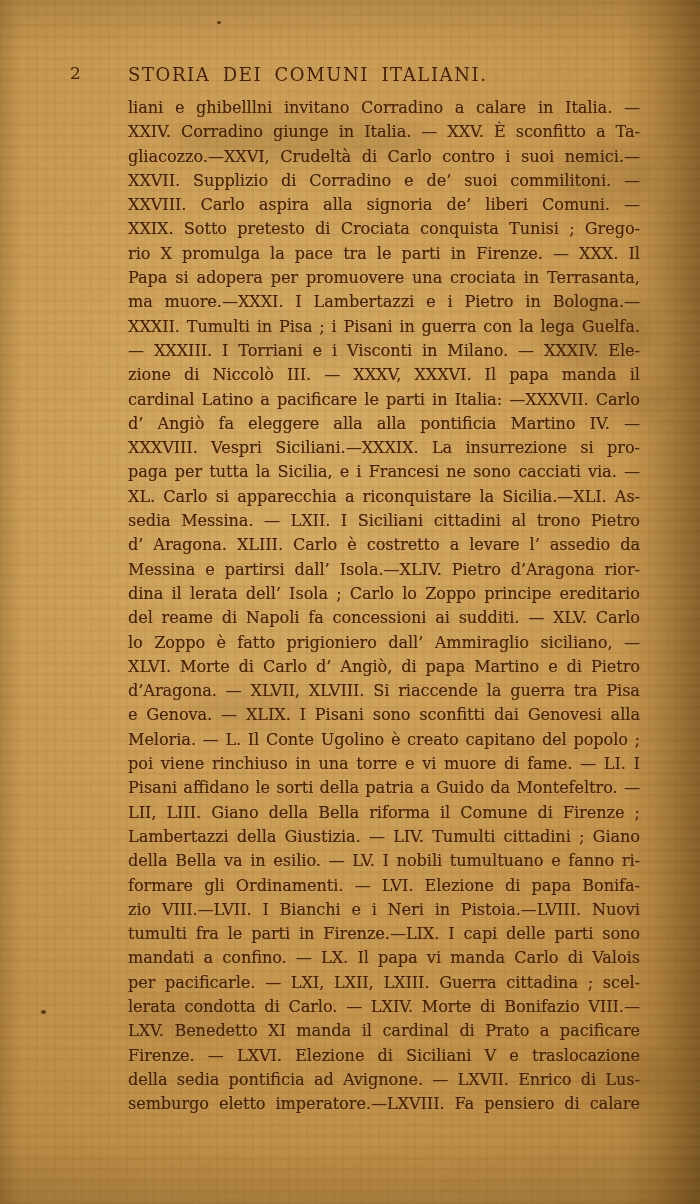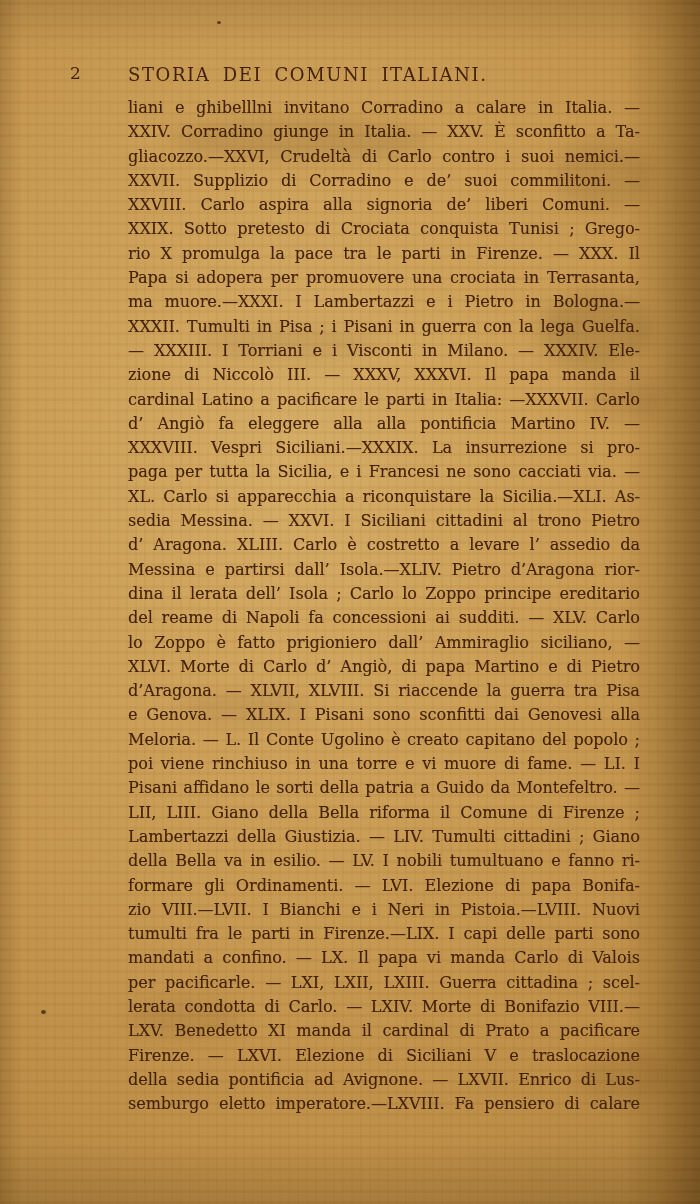--- a/index.html
+++ b/index.html
@@ -298,21 +298,21 @@
         <span>a</span>
         <span>riconquistare</span>
         <span>la</span>
         <span>Sicilia.—XLI.</span>
         <span>As-</span>
       </div>
       <div class="line">
         <span>sedia</span>
         <span>Messina.</span>
         <span>—</span>
-        <span>XXVI.</span>
+        <span>LXII.</span>
         <span>I</span>
         <span>Siciliani</span>
         <span>cittadini</span>
         <span>al</span>
         <span>trono</span>
         <span>Pietro</span>
       </div>
       <div class="line">
         <span>d’</span>
         <span>Aragona.</span>

